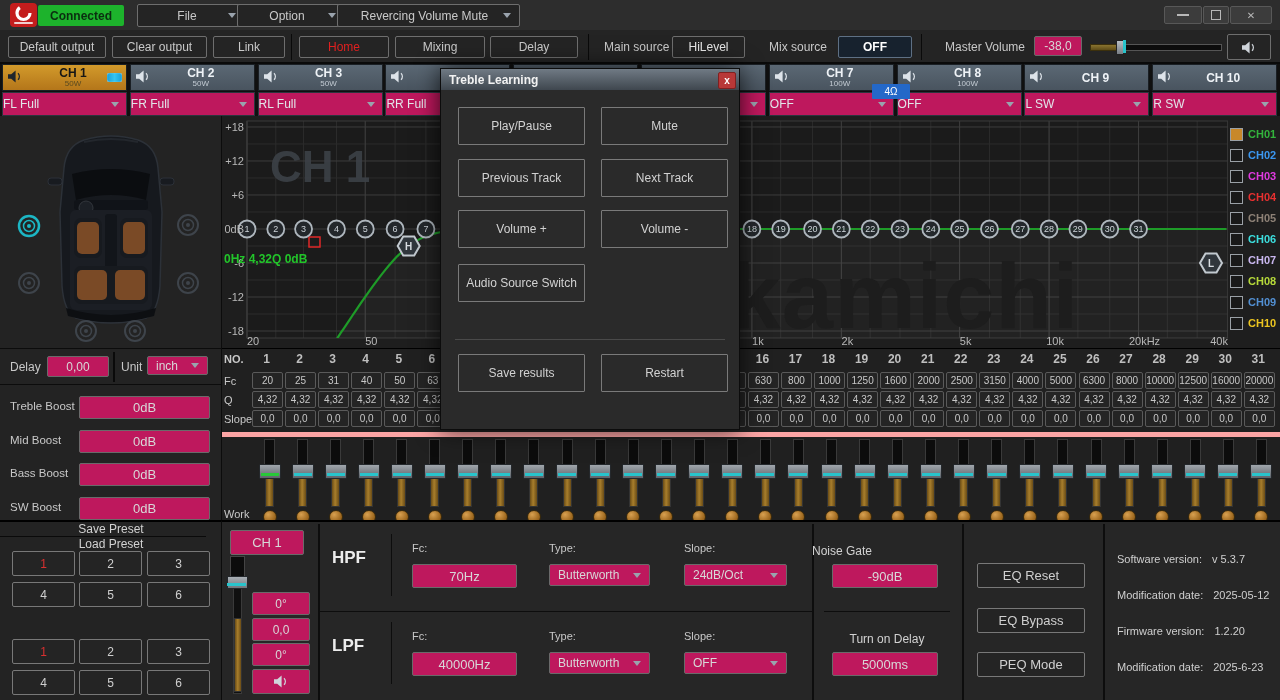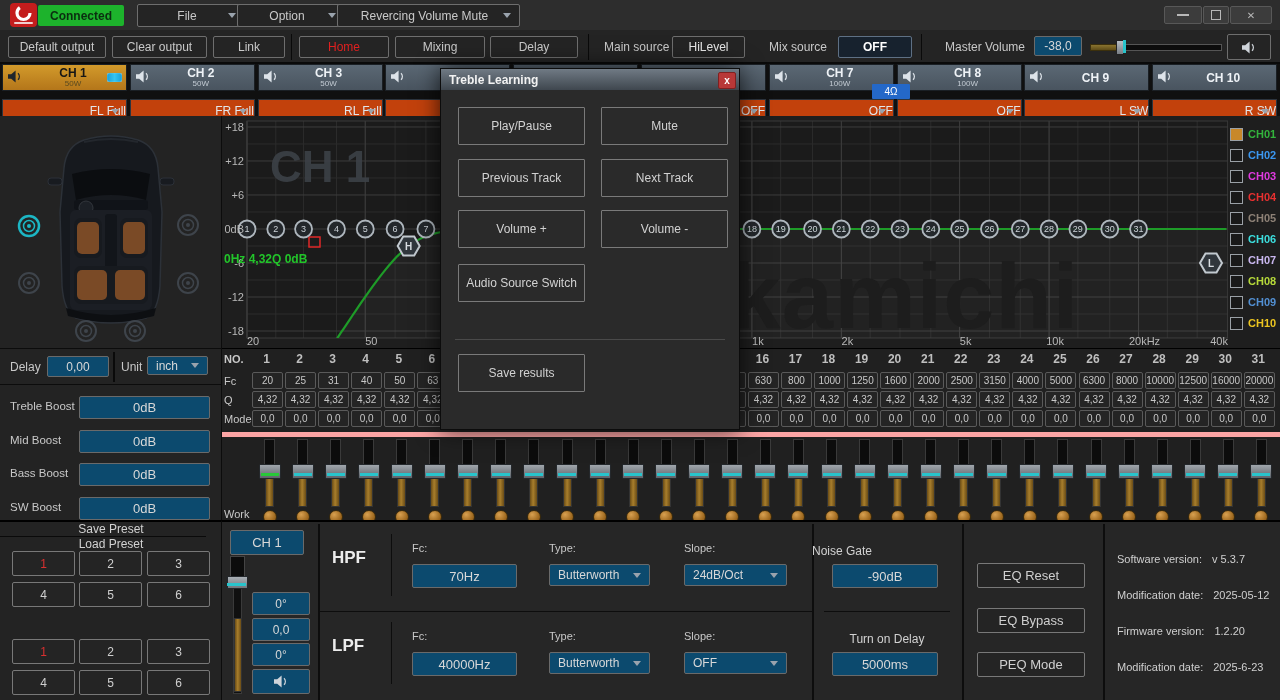--- a/index.html
+++ b/index.html
@@ -19,26 +19,26 @@
   
   #strips{position:absolute;left:0;top:64px;width:1280px;height:52px;background:#101010;}
   .strip{position:absolute;top:0;height:50px;}
   .strip-head{height:25px;display:flex;align-items:center;background:linear-gradient(#5b6874,#49545f);border:1px solid #1a1f24;padding:0 4px;position:relative;}
   .strip-head.sel{background:linear-gradient(#d29a2b,#b4761a);}
   .strip-names{flex:1;text-align:center;line-height:1;}
   .strip-ch{font-weight:bold;font-size:12px;color:#eef2f6;}
   .sel .strip-ch{color:#161616;}
   .strip-pw{font-size:8px;color:#c2cad2;margin-top:1px;}
   .sel .strip-pw{color:#5a4a20;}
-  .strip-dd{height:22px;margin-top:8px;background:#c2410c;border:1px solid #2c343e;display:flex;align-items:center;justify-content:flex-end;position:relative;color:#e2e6ea;}
+  .strip-dd{height:22px;margin-top:1px;background:#be185d;border:1px solid #2c343e;display:flex;align-items:center;justify-content:flex-start;position:relative;color:#e2e6ea;}
   .strip-dd .chev{position:absolute;right:7px;top:9px;}
   .linkb{position:absolute;right:4px;top:8px;width:15px;height:9px;border-radius:2px;background:linear-gradient(90deg,#18a0d8,#35c4ee 50%,#18a0d8);box-shadow:inset 0 0 1px #fff;}
   
   .panel{position:absolute;background:#232323;border-right:1px solid #0c0c0c;box-sizing:border-box;}
-  .fbox{position:absolute;background:#0c4a6e;border:1px solid #6a6a6a;border-radius:2px;color:#d8d8d8;display:flex;align-items:center;justify-content:center;font-size:12px;}
+  .fbox{position:absolute;background:#be185d;border:1px solid #6a6a6a;border-radius:2px;color:#d8d8d8;display:flex;align-items:center;justify-content:center;font-size:12px;}
   .btn{position:absolute;background:#242424;border:1px solid #787878;border-radius:2px;color:#cfcfcf;display:flex;align-items:center;justify-content:center;font-size:12px;}
   .lbl{position:absolute;color:#c8c8c8;font-size:11px;}
   .ddx{justify-content:space-between;padding:0 8px;box-sizing:border-box;}
   
   #eqwrap{position:absolute;left:222px;top:116px;width:1058px;height:232px;background:#1e1e1e;border-bottom:1px solid #000;}
   #legend{position:absolute;left:1228px;top:116px;width:52px;height:232px;}
   .leg-row{position:absolute;left:2px;height:16px;display:flex;align-items:center;}
   .leg-box{width:11px;height:11px;border:1px solid #9aa0a6;background:#191919;margin-right:5px;}
   .leg-lab{font-size:11px;font-weight:bold;}
   
@@ -593,21 +593,21 @@
       <div class="btn" style="left: 147px; top: 117px; width: 61px; height: 23px;">3</div>
       <div class="btn" style="left: 12px; top: 148px; width: 61px; height: 23px;">4</div>
       <div class="btn" style="left: 79px; top: 148px; width: 61px; height: 23px;">5</div>
       <div class="btn" style="left: 147px; top: 148px; width: 61px; height: 23px;">6</div>
     </div>
 
   <div id="eqtable">
     <div class="lbl" style="left:2px;top:4px;font-weight:bold;">NO.</div>
     <div class="lbl" style="left:2px;top:26px;">Fc</div>
     <div class="lbl" style="left:2px;top:45px;">Q</div>
-    <div class="lbl" style="left:2px;top:64px;">Mode</div>
+    <div class="lbl" style="left:2px;top:64px;">Slope</div>
   <div class="bandno" style="left: 30px; top: 3px;">1</div>
       <div class="cell" style="left: 30px; top: 23px;">20</div>
       <div class="cell" style="left: 30px; top: 42px;">4,32</div>
       <div class="cell" style="left: 30px; top: 61px;">0,0</div>
       <div class="bandno" style="left: 63.06px; top: 3px;">2</div>
       <div class="cell" style="left: 63.06px; top: 23px;">25</div>
       <div class="cell" style="left: 63.06px; top: 42px;">4,32</div>
       <div class="cell" style="left: 63.06px; top: 61px;">0,0</div>
       <div class="bandno" style="left: 96.12px; top: 3px;">3</div>
       <div class="cell" style="left: 96.12px; top: 23px;">31</div>
@@ -994,15 +994,16 @@
     <div id="modal-close">x</div>
     <div class="mbtn" style="left:17px;top:38px;">Play/Pause</div>
     <div class="mbtn" style="left:160px;top:38px;">Mute</div>
     <div class="mbtn" style="left:17px;top:90px;">Previous Track</div>
     <div class="mbtn" style="left:160px;top:90px;">Next Track</div>
     <div class="mbtn" style="left:160px;top:141px;">Volume -</div>
     <div class="mbtn" style="left:17px;top:141px;">Volume +</div>
     <div class="mbtn" style="left:17px;top:195px;">Audio Source Switch</div>
     <div class="abs" style="left:14px;top:270px;width:270px;height:1px;background:#4a4a4a;"></div>
     <div class="mbtn" style="left:17px;top:285px;">Save results</div>
+    <div class="mbtn" style="left:160px;top:285px;">Restart</div>
   </div>
 
 </div>
 
 </body></html>

